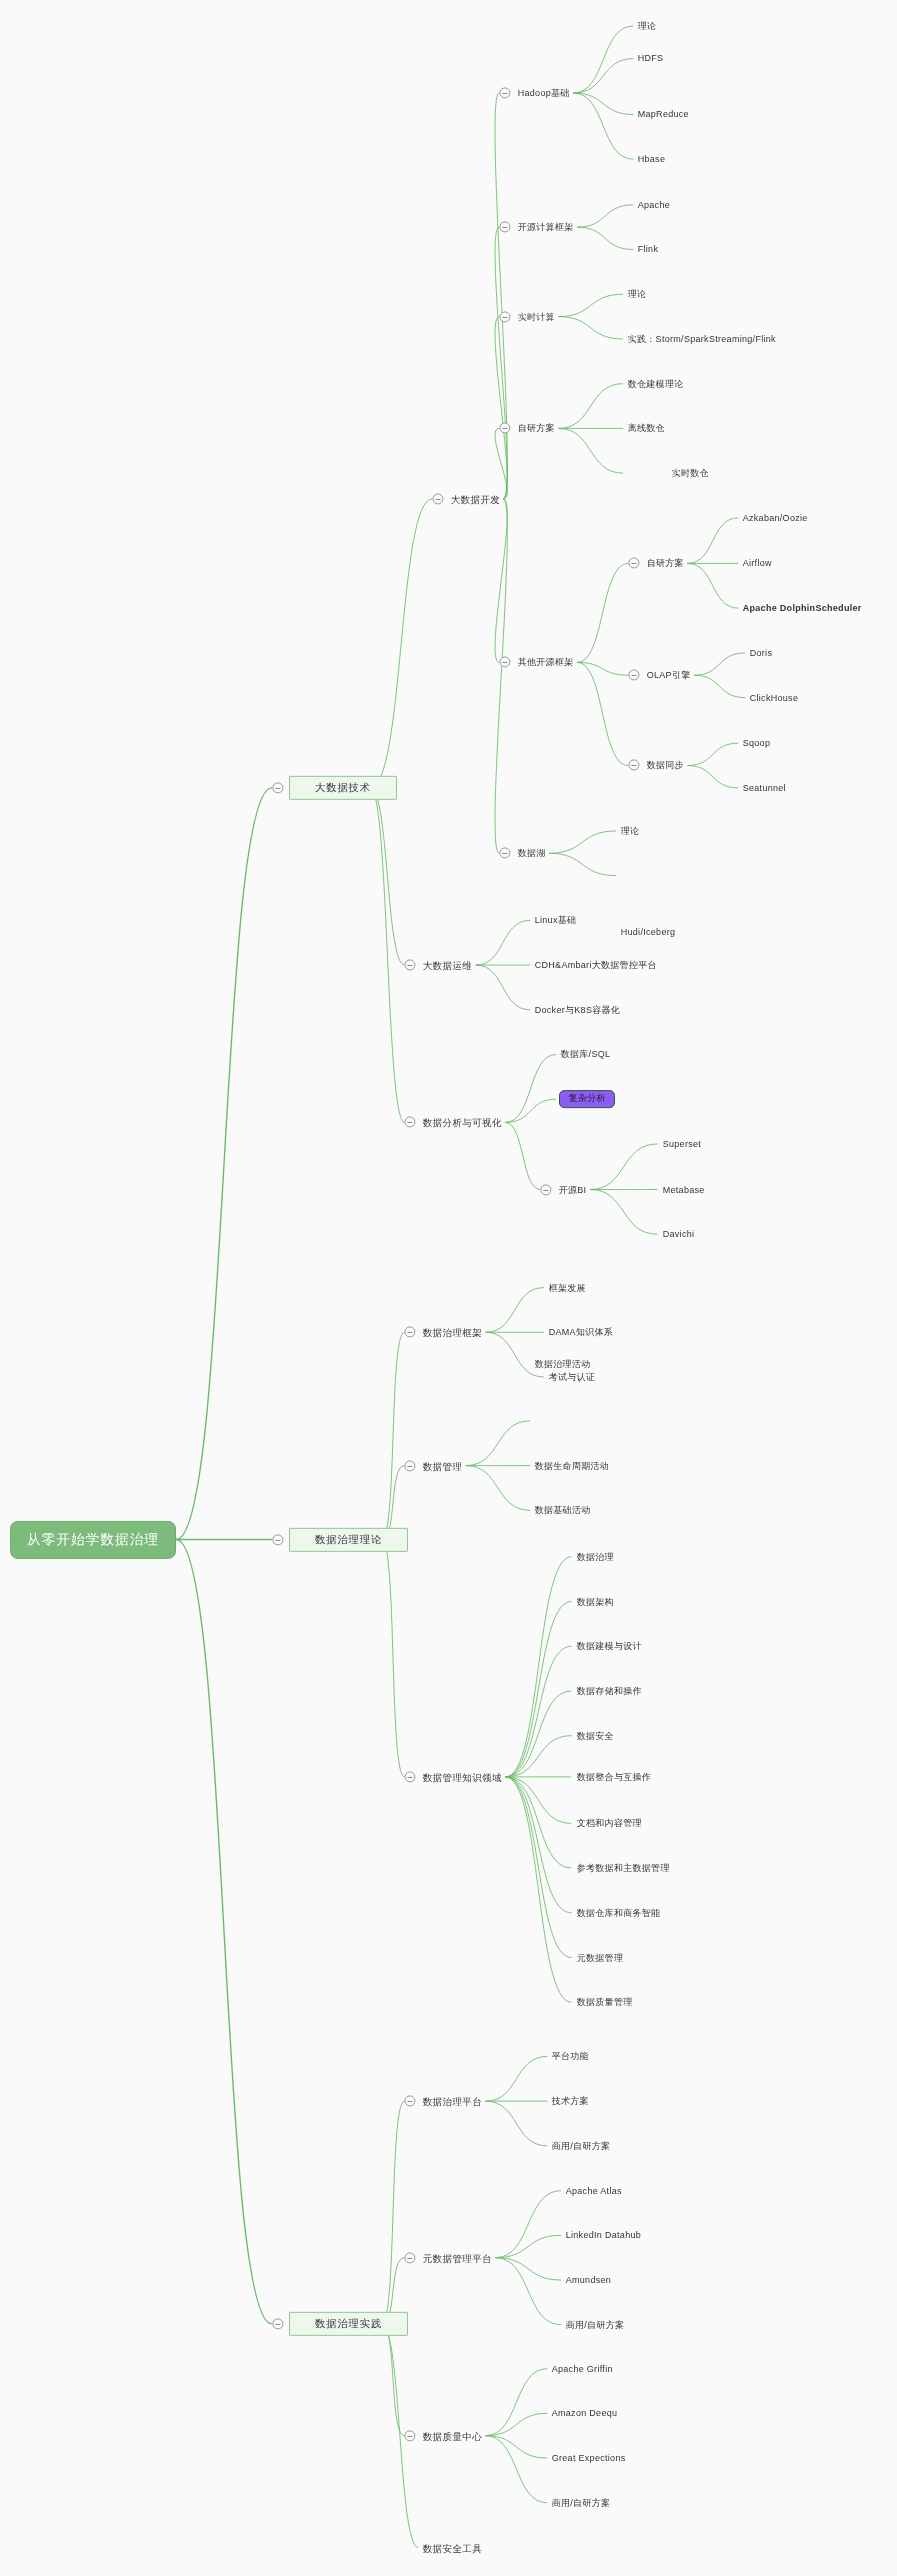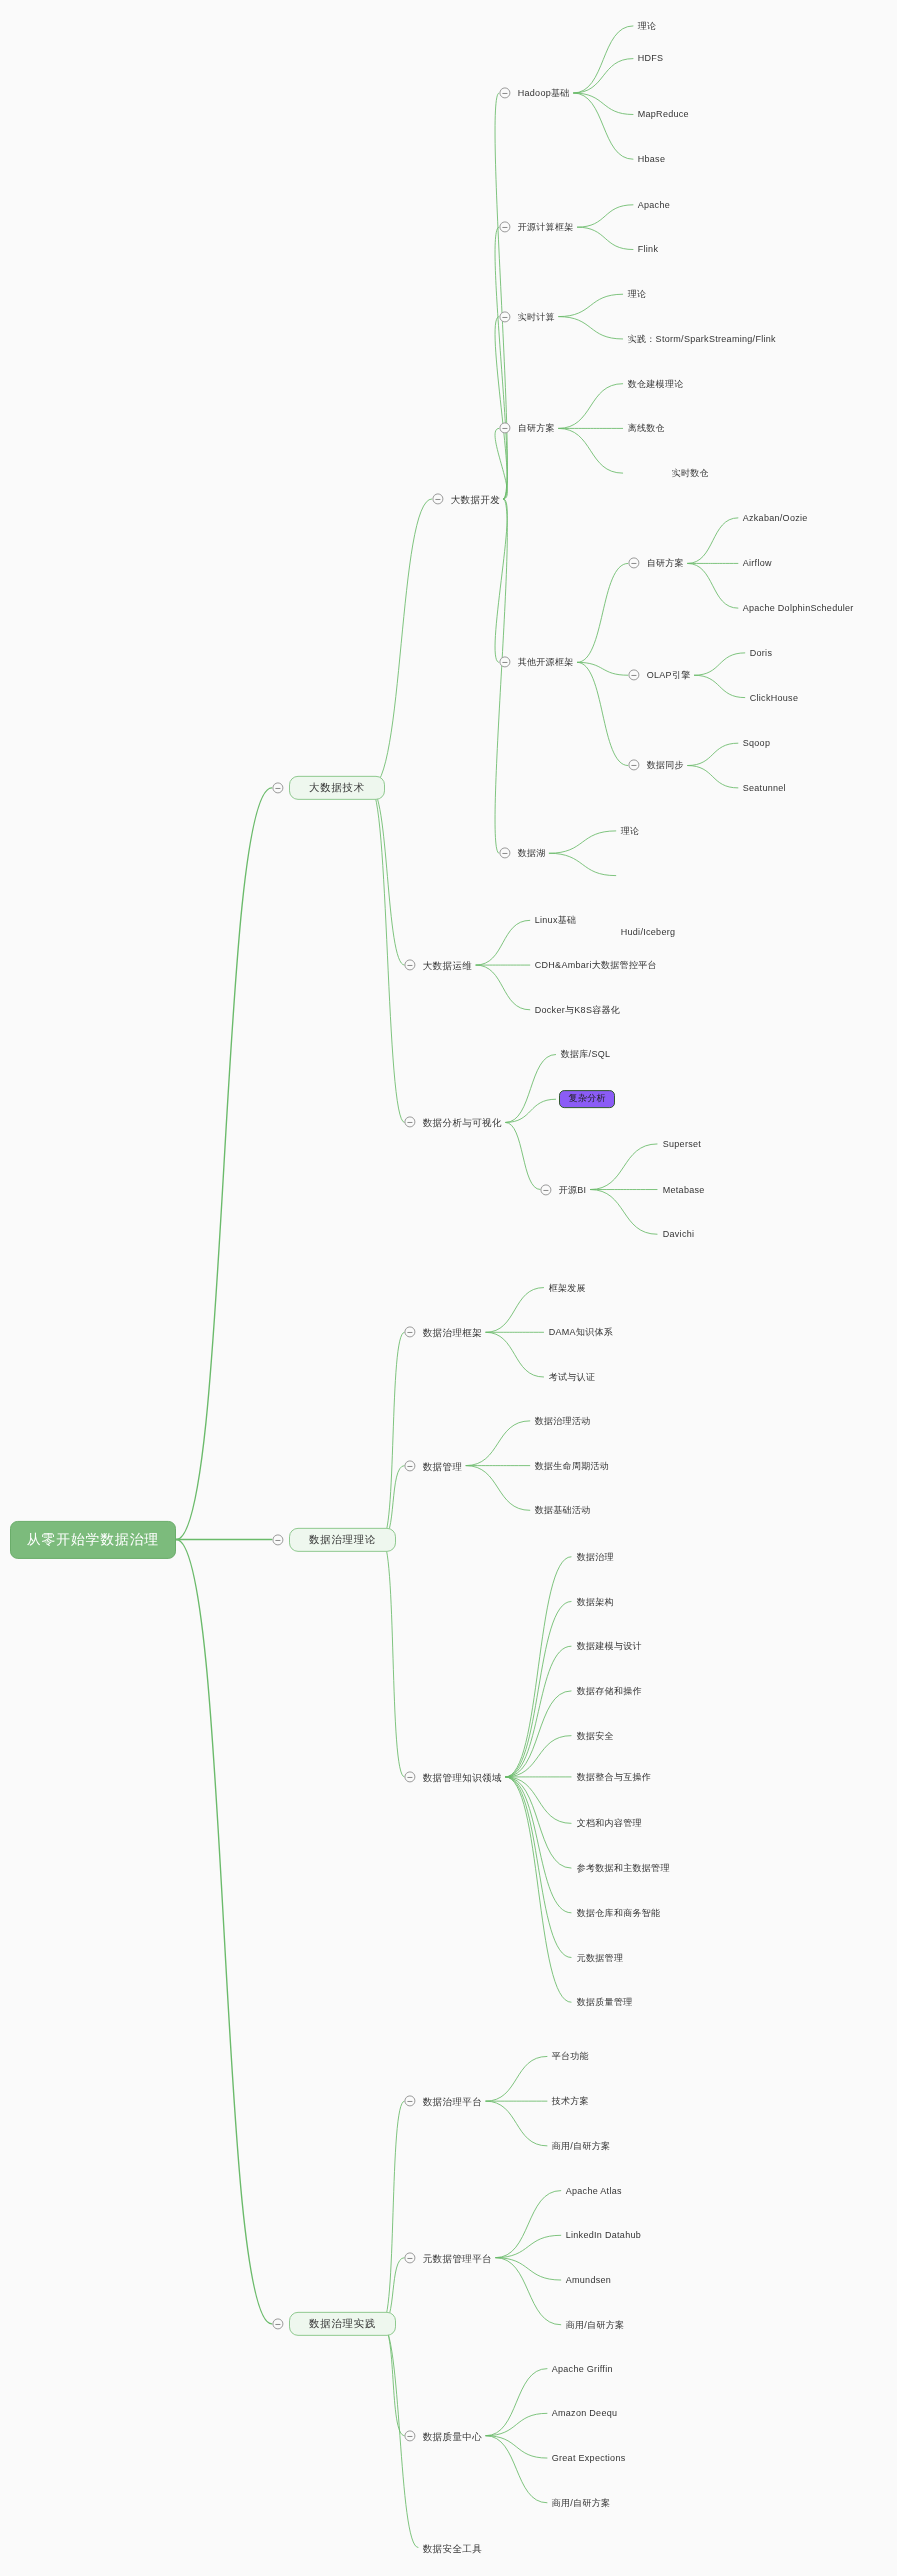--- a/index.html
+++ b/index.html
@@ -35,24 +35,24 @@
     color:#ffffff;
     font-size:13.8px;
     padding:11.2px 15.5px;
     letter-spacing:0.9px;
     box-shadow:0 0 0 0 rgba(0,0,0,0);
   }
   
   .node.lvl1{
     background:#eef7ee;
     border:0.9px solid #8fc98f;
-    border-radius:9px;
+    border-radius:1px;
     color:#333333;
     font-size:10.3px;
-    padding:6px 19px;
+    padding:6px 25px;
     letter-spacing:0.9px;
   }
   
   .node.lvl2{
     color:#333333;
     font-size:9.5px;
     letter-spacing:0.4px;
     padding:2.6px 1.7px;
   }
   
@@ -200,21 +200,21 @@
       <div class="toggle" style="left: 505px; top: 428px;"></div>
       <div class="node lvl3" style="left: 626px; top: 384px;">数仓建模理论</div>
       <div class="node lvl3" style="left: 626px; top: 428px;">离线数仓</div>
       <div class="node lvl3" style="left: 626px; top: 473px; margin-left: 44px;">实时数仓</div>
       <div class="node lvl3" style="left: 516px; top: 662px;">其他开源框架</div>
       <div class="toggle" style="left: 505px; top: 662px;"></div>
       <div class="node lvl3" style="left: 645px; top: 563px;">自研方案</div>
       <div class="toggle" style="left: 634px; top: 563px;"></div>
       <div class="node lvl3" style="left: 741px; top: 518px;">Azkaban/Oozie</div>
       <div class="node lvl3" style="left: 741px; top: 563px;">Airflow</div>
-      <div class="node lvl3" style="left: 741px; top: 608px;">Apache DolphinScheduler</div>
+      <div class="node lvl3" style="left: 741px; top: 608px; font-weight: bold;">Apache DolphinScheduler</div>
       <div class="node lvl3" style="left: 645px; top: 675px;">OLAP引擎</div>
       <div class="toggle" style="left: 634px; top: 675px;"></div>
       <div class="node lvl3" style="left: 748px; top: 653px;">Doris</div>
       <div class="node lvl3" style="left: 748px; top: 698px;">ClickHouse</div>
       <div class="node lvl3" style="left: 645px; top: 765px;">数据同步</div>
       <div class="toggle" style="left: 634px; top: 765px;"></div>
       <div class="node lvl3" style="left: 741px; top: 743px;">Sqoop</div>
       <div class="node lvl3" style="left: 741px; top: 788px;">Seatunnel</div>
       <div class="node lvl3" style="left: 516px; top: 853px;">数据湖</div>
       <div class="toggle" style="left: 505px; top: 853px;"></div>
@@ -236,21 +236,21 @@
       <div class="node lvl3" style="left: 661px; top: 1234px;">Davichi</div>
       <div class="node lvl1" style="left: 289px; top: 1540px;">数据治理理论</div>
       <div class="toggle" style="left: 278px; top: 1540px;"></div>
       <div class="node lvl2" style="left: 421px; top: 1332px;">数据治理框架</div>
       <div class="toggle" style="left: 410px; top: 1332px;"></div>
       <div class="node lvl3" style="left: 547px; top: 1288px;">框架发展</div>
       <div class="node lvl3" style="left: 547px; top: 1332px;">DAMA知识体系</div>
       <div class="node lvl3" style="left: 547px; top: 1377px;">考试与认证</div>
       <div class="node lvl2" style="left: 421px; top: 1466px;">数据管理</div>
       <div class="toggle" style="left: 410px; top: 1466px;"></div>
-      <div class="node lvl3" style="left: 533px; top: 1421px;">数据治理活动</div>
+      <div class="node lvl3" style="left: 533px; top: 1365px; font-family: Liberation Mono, monospace;">数据治理活动</div>
       <div class="node lvl3" style="left: 533px; top: 1466px;">数据生命周期活动</div>
       <div class="node lvl3" style="left: 533px; top: 1510px;">数据基础活动</div>
       <div class="node lvl2" style="left: 421px; top: 1777px;">数据管理知识领域</div>
       <div class="toggle" style="left: 410px; top: 1777px;"></div>
       <div class="node lvl3" style="left: 575px; top: 1557px;">数据治理</div>
       <div class="node lvl3" style="left: 575px; top: 1602px;">数据架构</div>
       <div class="node lvl3" style="left: 575px; top: 1646px;">数据建模与设计</div>
       <div class="node lvl3" style="left: 575px; top: 1691px;">数据存储和操作</div>
       <div class="node lvl3" style="left: 575px; top: 1736px;">数据安全</div>
       <div class="node lvl3" style="left: 575px; top: 1777px;">数据整合与互操作</div>

